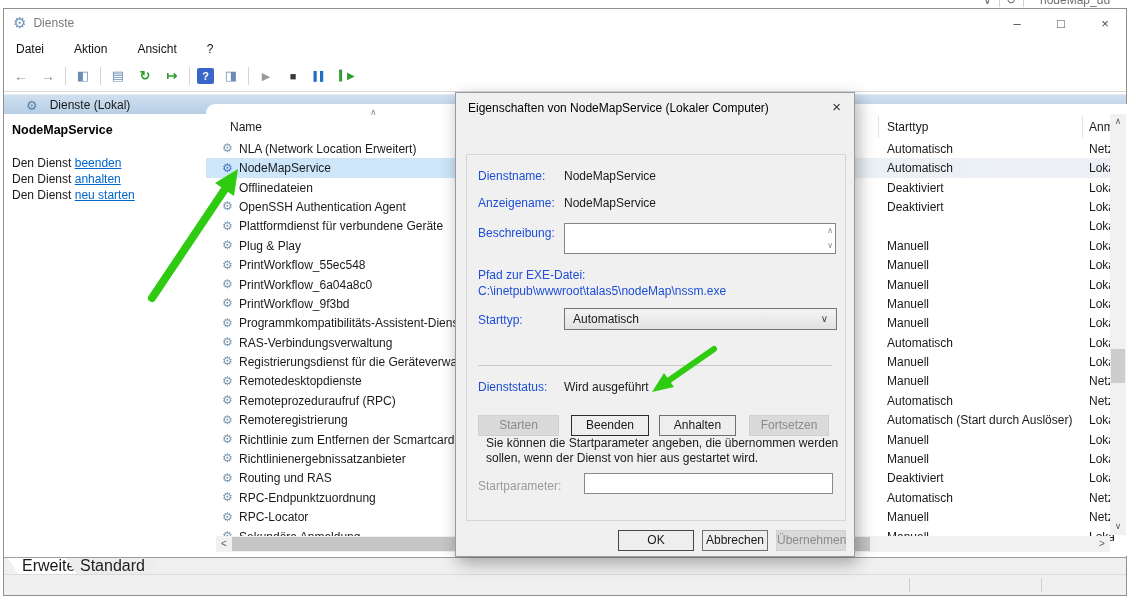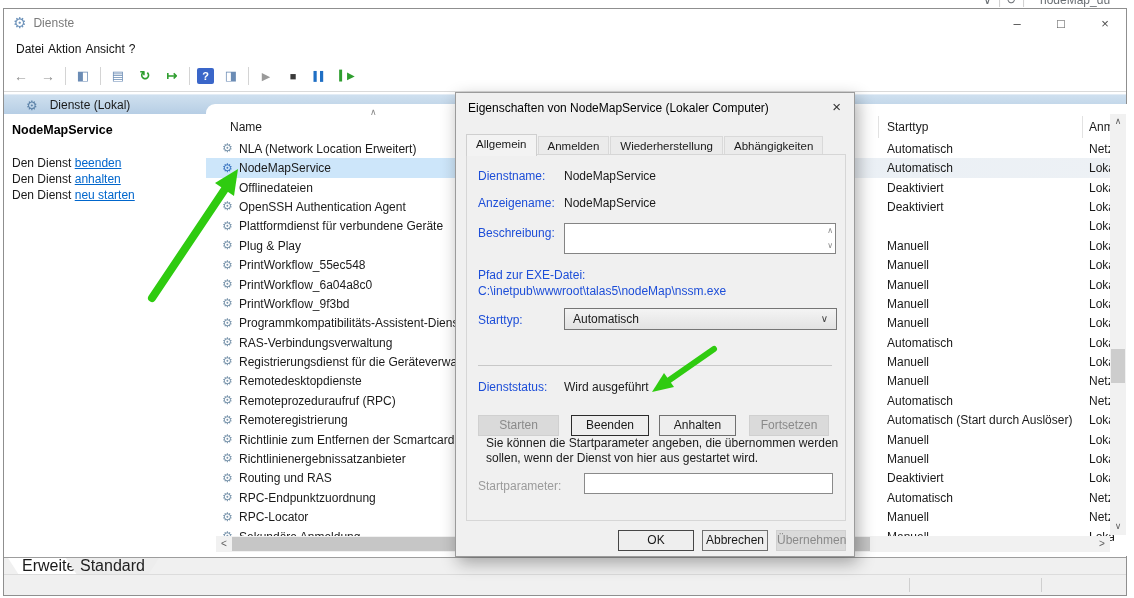--- a/index.html
+++ b/index.html
@@ -11,21 +11,21 @@
   #backdrop .bd-item{position:absolute;top:-7px;color:#6a6f74;font-size:12px;}
 
   
   #win{position:absolute;left:3px;top:8px;width:1124px;height:588px;background:#fff;border:1px solid #8f8f8f;box-sizing:border-box;z-index:1;}
   #titlebar{position:absolute;left:0;top:0;right:0;height:28px;display:flex;align-items:center;padding-left:9px;}
   .app-icon{color:#6f94bb;font-size:15px;margin-right:7px;}
   .win-title{color:#7a7a7a;font-size:12px;}
   .win-controls{position:absolute;right:14px;top:0;height:28px;display:flex;align-items:center;gap:30px;color:#4c4c4c;font-size:13px;}
   .win-controls span{width:14px;text-align:center;cursor:default;}
 
-  #menubar{position:absolute;left:0;top:28px;right:0;height:24px;display:flex;align-items:center;gap:4px;padding-left:12px;font-size:12px;color:#111;}
+  #menubar{position:absolute;left:0;top:28px;right:0;height:24px;display:flex;align-items:center;gap:30px;padding-left:12px;font-size:12px;color:#111;}
   #toolbar{position:absolute;left:0;top:52px;right:0;height:30px;display:flex;align-items:center;padding-left:7px;gap:7px;border-bottom:1px solid #dadada;}
   .tb-sep{width:1px;height:18px;background:#d4d4d4;}
   .tb{width:20px;height:20px;line-height:20px;text-align:center;font-size:13px;}
   .tb-back,.tb-forward{color:#909090;font-weight:bold;font-size:14px;}
   .tb-tree,.tb-props,.tb-ext{color:#6b8cb5;font-size:13px;}
   .tb-refresh{color:#2f9e2f;font-weight:bold;}
   .tb-export{color:#2f9e2f;font-weight:bold;}
   .tb-help{background:#3a66c9;color:#fff;width:17px;height:16px;line-height:16px;border-radius:2px;font-weight:bold;font-size:11px;}
   .tb-start{color:#9a9a9a;font-size:11px;}
   .tb-stop{color:#3a3a3a;font-size:11px;}
@@ -331,26 +331,20 @@
     <div id="statusbar">
       <div class="sb-div" style="left:905px"></div>
       <div class="sb-div" style="left:1037px"></div>
     </div>
   </div>
 
   <div id="dialog">
     <div class="dlg-title">Eigenschaften von NodeMapService (Lokaler Computer)</div>
     <span class="dlg-close">×</span>
 
-    <div class="dlg-tabs">
-      <span class="dtab active">Allgemein</span>
-      <span class="dtab">Anmelden</span>
-      <span class="dtab">Wiederherstellung</span>
-      <span class="dtab">Abhängigkeiten</span>
-    </div>
     <div class="dlg-page"></div>
 
     <span class="fld-label" style="top:76px">Dienstname:</span>
     <span class="fld-value" style="top:76px">NodeMapService</span>
     <span class="fld-label" style="top:103px">Anzeigename:</span>
     <span class="fld-value" style="top:103px">NodeMapService</span>
 
     <span class="fld-label" style="top:133px">Beschreibung:</span>
     <div class="desc-box">
       <span></span>

